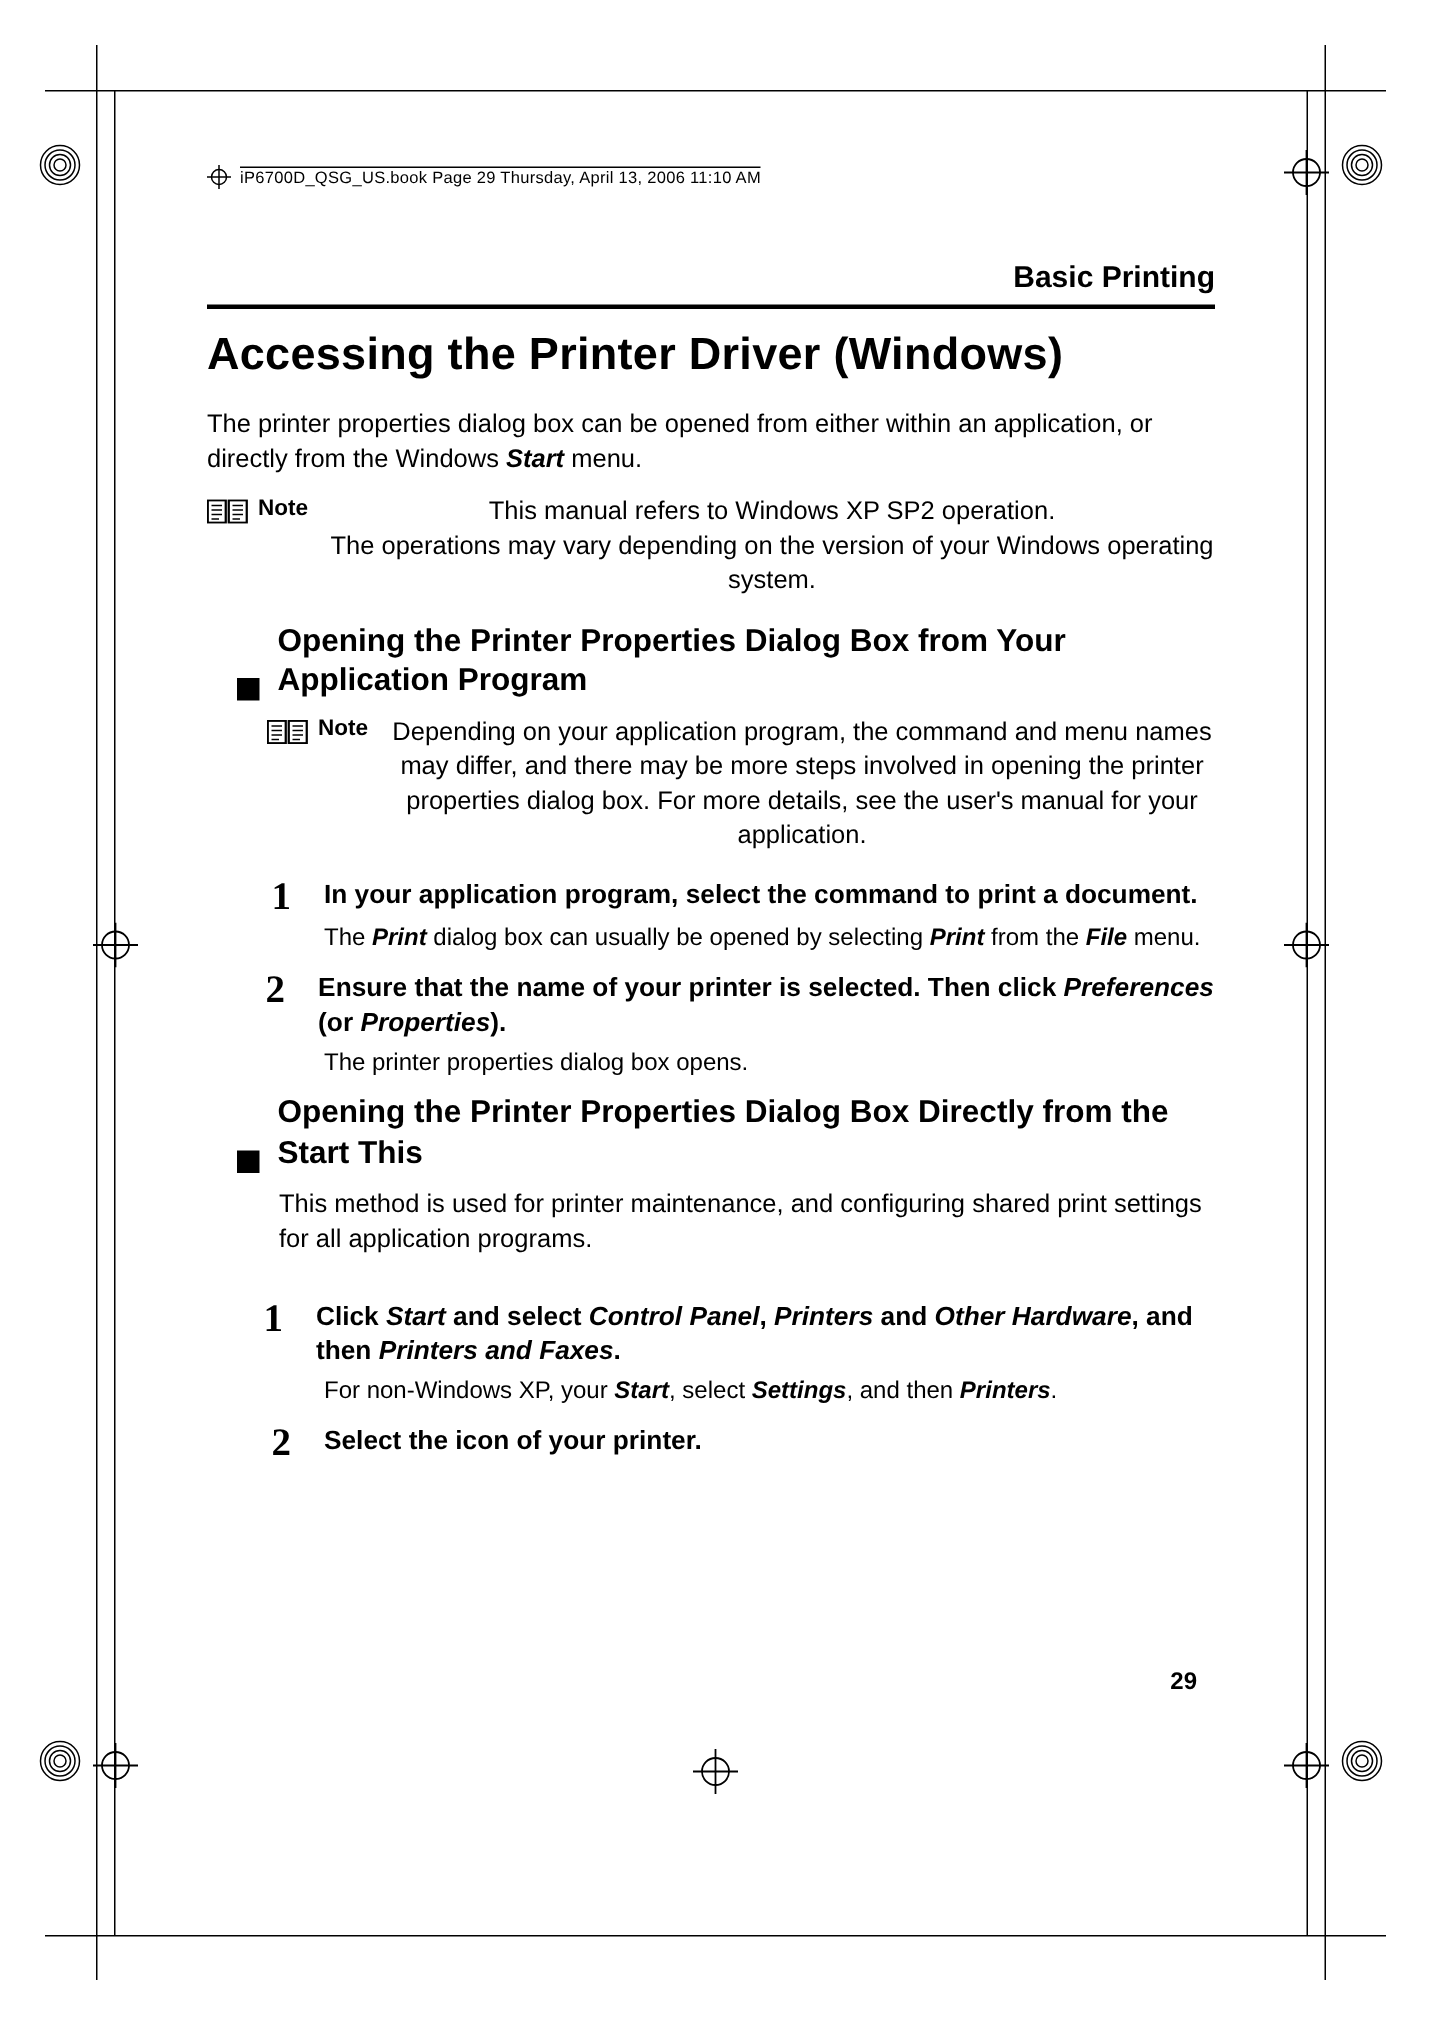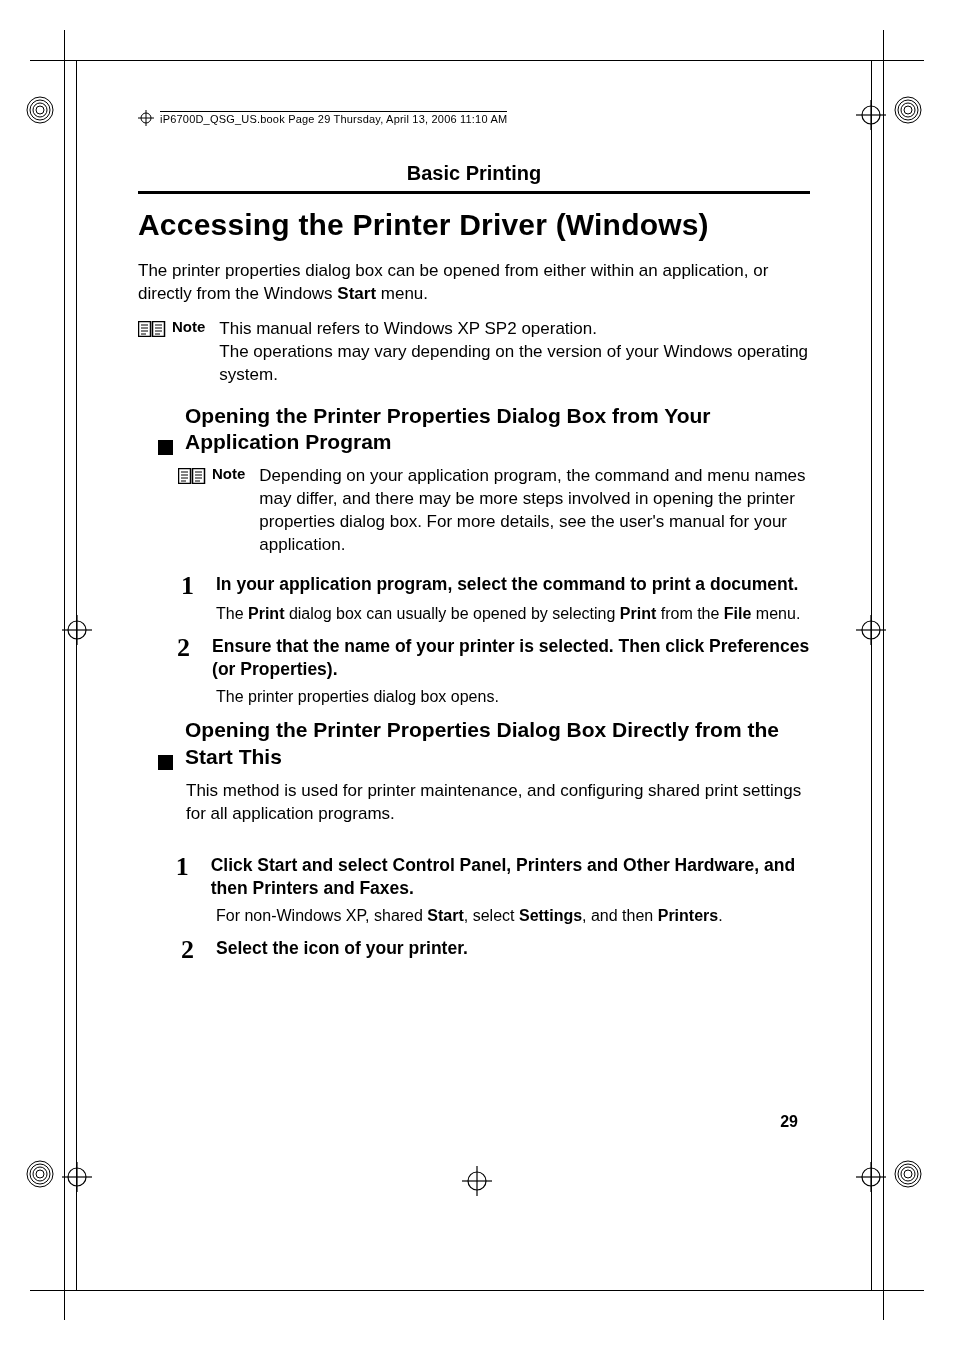--- a/index.html
+++ b/index.html
@@ -24,34 +24,34 @@
   }
 
   .runhead {
     font-size: 11px; letter-spacing: .2px;
     display: flex; align-items: center; gap: 6px;
     margin-bottom: 2px;
   }
   .runhead .mini-reg { width: 16px; height: 16px; }
 
   .section-header {
-    text-align: center;
+    text-align: right;
     font-weight: 700;
     font-size: 20px;
-    margin-top: 36px;
+    margin-top: 48px;
     padding-bottom: 6px;
   }
   .rule-thick { height: 3px; background: #000; margin-bottom: 14px; }
 
   h1.title { font-size: 30px; font-weight: 700; margin-bottom: 18px; letter-spacing: .2px; }
 
   .intro { font-size: 17px; line-height: 1.35; margin-bottom: 12px; }
-  .intro b, .step b, .sub b { font-weight: 700; }
-
-  .note-row { display: flex; gap: 14px; margin: 6px 0 16px 0; }
+  .intro b, .step b, .sub b { font-weight: 700; font-style: italic; }
+
+  .note-row { display: flex; gap: 14px; margin: 6px 0 16px 0; text-align: center; }
   .note-row.indented { margin-left: 40px; }
   .note-label { display: flex; align-items: flex-start; gap: 6px; }
   .note-label .icon { width: 28px; height: 16px; flex: 0 0 auto; margin-top: 3px; }
   .note-label .text { font-weight: 700; font-size: 15px; }
   .note-body { font-size: 17px; line-height: 1.35; }
 
   .subhead-row { display: flex; align-items: flex-end; gap: 12px; margin: 10px 0 10px 20px; }
   .bullet-sq { width: 15px; height: 15px; background: #000; margin-top: 4px; flex: 0 0 auto; }
   .subhead { font-size: 21px; font-weight: 700; line-height: 1.25; }
 
@@ -238,21 +238,21 @@
   </div>
   <p class="section-intro">This method is used for printer maintenance, and configuring shared print settings for all application programs.</p>
 
   <div class="step-row">
     <div class="step-num">1</div>
     <div class="step">
       <span>Click </span><b>Start</b><span> and select </span><b>Control Panel</b><span>, </span><b>Printers</b><span> and </span><b>Other Hardware</b><span>, and then </span><b>Printers and Faxes</b><span>.</span>
     </div>
   </div>
   <p class="sub plain">
-    <span>For non-Windows XP, shared </span><b>Start</b><span>, select </span><b>Settings</b><span>, and then </span><b>Printers</b><span>.</span>
+    <span>For non-Windows XP, your </span><b>Start</b><span>, select </span><b>Settings</b><span>, and then </span><b>Printers</b><span>.</span>
   </p>
 
   <div class="step-row">
     <div class="step-num">2</div>
     <div class="step">Select the icon of your printer.</div>
   </div>
 
 </div>
 
 <div class="page-num">29</div>

